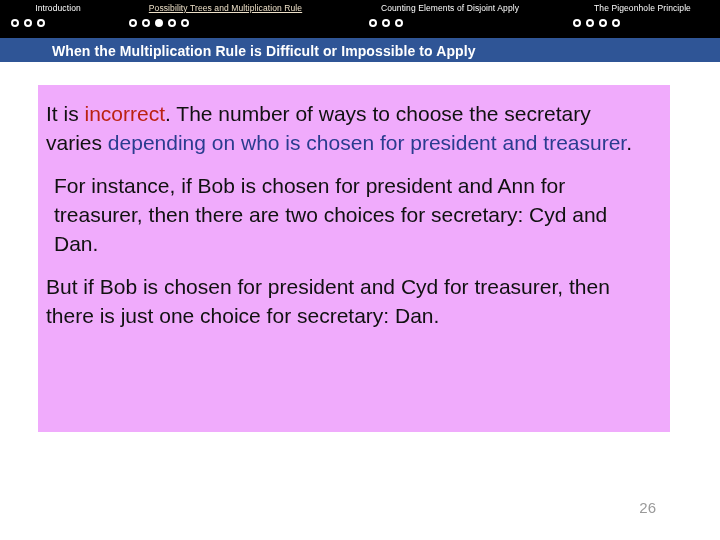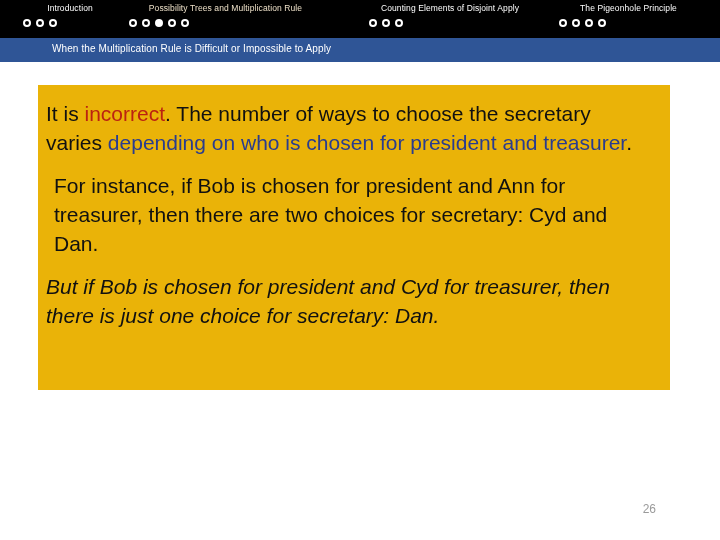--- a/index.html
+++ b/index.html
@@ -33,103 +33,104 @@
     font-size: 8.5px;
     line-height: 11px;
     padding-top: 3px;
     white-space: nowrap;
     color: #ffffff;
     text-align: center;
     letter-spacing: 0.1px;
   }
   .nav-section.active .nav-title {
     color: #ede0c8;
+    text-decoration: underline;
   }
   .nav-dots {
     display: flex;
     gap: 5px;
     margin-top: 5px;
     justify-content: flex-start;
   }
   .nav-dot {
     width: 8px;
     height: 8px;
     border-radius: 50%;
     border: 2px solid #ffffff;
     box-sizing: border-box;
     background: transparent;
   }
   .nav-dot.filled {
     background: #ffffff;
   }
 
   
-  #nav-section-0 { left: 20px;   width: 100px; }
+  #nav-section-0 { left: 8px;   width: 100px; }
   #nav-section-0 .nav-dots { margin-left: 3px; }
   #nav-section-1 { left: 118px; width: 215px; }
   #nav-section-1 .nav-dots { margin-left: 11px; }
   #nav-section-2 { left: 355px; width: 190px; }
   #nav-section-2 .nav-dots { margin-left: 14px; }
-  #nav-section-3 { left: 556px; width: 145px; }
+  #nav-section-3 { left: 570px; width: 145px; }
   #nav-section-3 .nav-dots { margin-left: 3px; }
 
   
   #subtitle-bar {
     position: absolute;
     left: 0;
     top: 38px;
     width: 720px;
     height: 24px;
     background: #2f5596;
   }
   #subtitle-text {
     position: absolute;
     left: 52px;
     top: 5px;
-    font-size: 10px;
-    font-weight: normal;
+    font-size: 14px;
+    font-weight: bold;
     color: #ffffff;
     white-space: nowrap;
     letter-spacing: 0.1px;
   }
 
   
   #content-card {
     position: absolute;
     left: 38px;
     top: 85px;
     width: 632px;
-    height: 305px;
-    background: #eab308;
+    height: 347px;
+    background: #f0abfc;
     box-sizing: border-box;
     padding: 14px 22px 0 8px;
   }
   .para {
     font-size: 21px;
     line-height: 29px;
     color: #111111;
     margin: 0 0 14px 0;
     padding: 0;
   }
   #para-1 { margin-bottom: 14px; }
   #para-2 { margin-bottom: 14px; margin-left: 8px; }
-  #para-3 { margin-bottom: 0; font-style: italic; }
+  #para-3 { margin-bottom: 0; }
   .hl-red {
     color: #bb2211;
   }
   .hl-blue {
     color: #2a3c8f;
   }
 
   
   #page-number {
     position: absolute;
     right: 64px;
     bottom: 24px;
-    font-size: 12px;
+    font-size: 15px;
     color: #9a9a9a;
   }
 </style>
 </head>
 <body>
 
 <div id="nav-bar">
 
   <div class="nav-section" id="nav-section-0">
     <div class="nav-title">Introduction</div>

